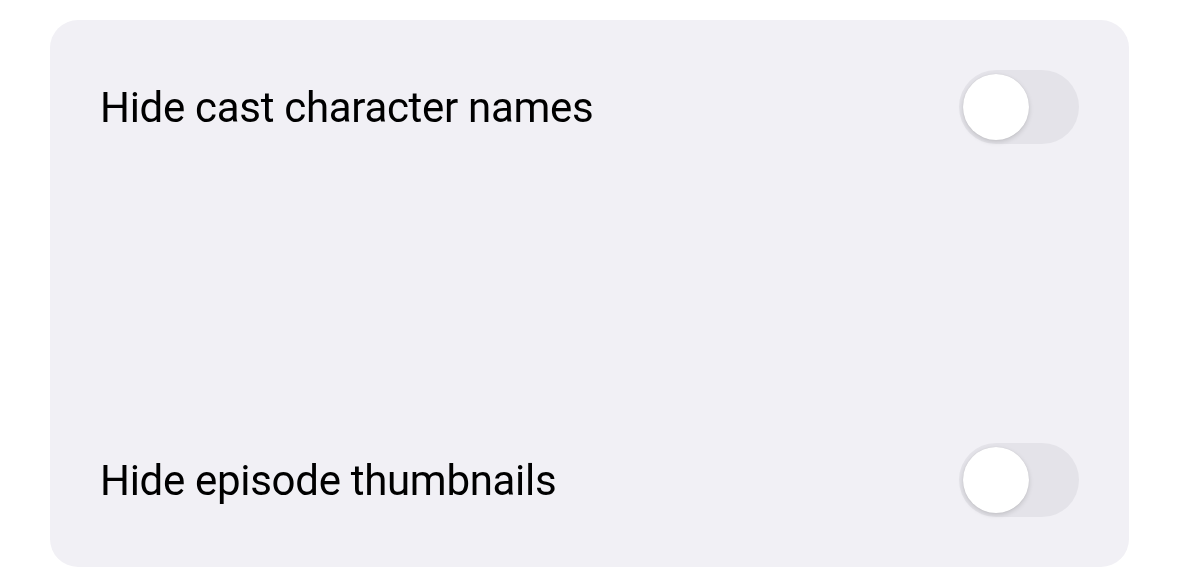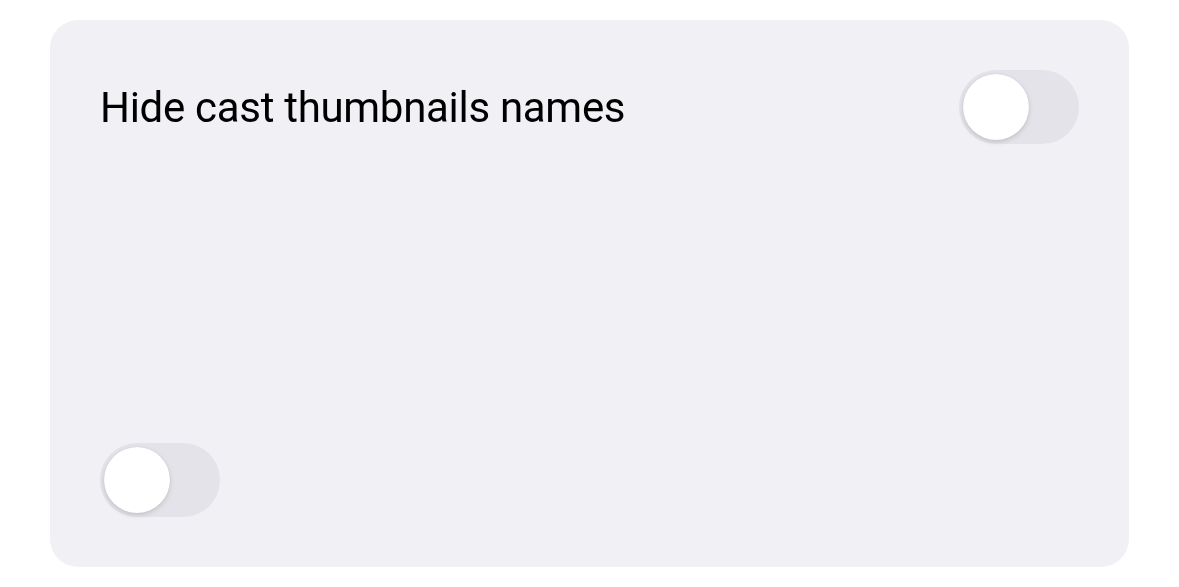--- a/index.html
+++ b/index.html
@@ -62,27 +62,28 @@
       box-shadow: 0 2px 5px rgba(0, 0, 0, 0.15), 0 0 1px rgba(0, 0, 0, 0.1);
       transition: left 0.2s ease;
     }
   </style>
 </head>
 <body>
 
 <div class="settings-panel">
 
   <div class="setting-row">
-    <span class="setting-label">Hide cast thumbnails names</span>
+    <span class="setting-label">Hide cast character names</span>
     <div class="toggle">
       <div class="toggle-knob"></div>
     </div>
   </div>
 
 
 
   <div class="setting-row">
+    <span class="setting-label">Hide episode thumbnails</span>
     <div class="toggle">
       <div class="toggle-knob"></div>
     </div>
   </div>
 
 </div>
 
 </body></html>

